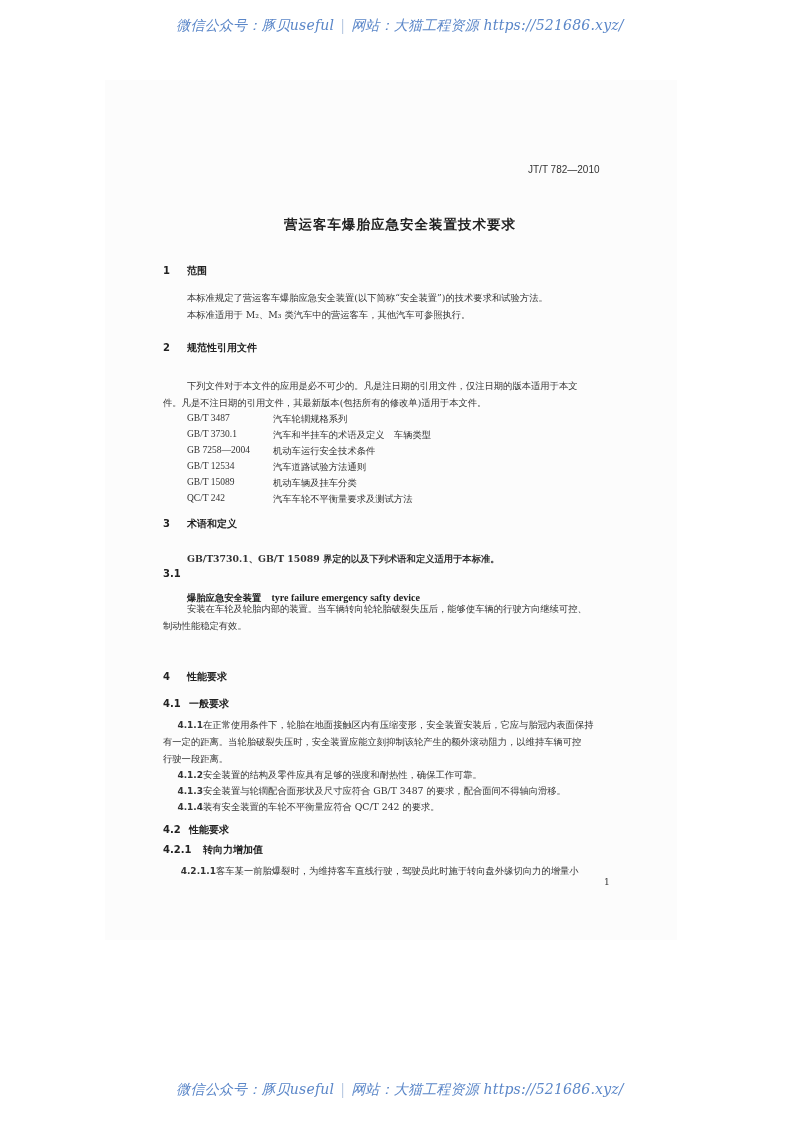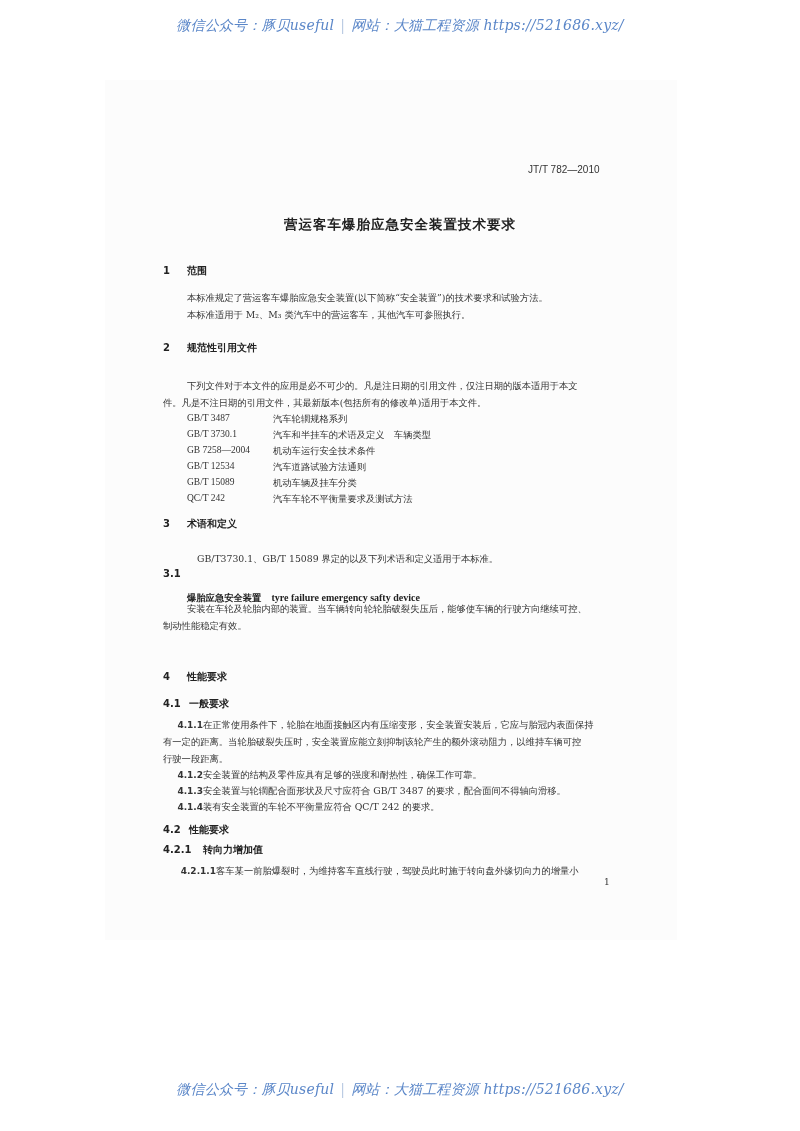--- a/index.html
+++ b/index.html
@@ -73,21 +73,21 @@
   <div class="ref-title" style="left:273px; top:461px;">汽车道路试验方法通则</div>
   <div class="ref-code" style="left:187px; top:477px;">GB/T 15089</div>
   <div class="ref-title" style="left:273px; top:477px;">机动车辆及挂车分类</div>
   <div class="ref-code" style="left:187px; top:493px;">QC/T 242</div>
   <div class="ref-title" style="left:273px; top:493px;">汽车车轮不平衡量要求及测试方法</div>
 </div>
 
 <div class="abs h" style="left:163px; top:517px;">
   <span class="num">3</span><span>术语和定义</span>
 </div>
-<div class="abs p" style="left:197px; top:553px;">GB/T3730.1、GB/T 15089 界定的以及下列术语和定义适用于本标准。</div>
+<div class="abs p" style="left:187px; top:553px;font-weight:bold;">GB/T3730.1、GB/T 15089 界定的以及下列术语和定义适用于本标准。</div>
 <div class="abs h" style="left:163px; top:568px;">3.1</div>
 <div class="abs" style="left:187px; top:586px;">
   <span class="term-zh">爆胎应急安全装置</span><span class="term-en">tyre failure emergency safty device</span>
 </div>
 <div class="abs p" style="left:187px; top:603px;">安装在车轮及轮胎内部的装置。当车辆转向轮轮胎破裂失压后，能够使车辆的行驶方向继续可控、</div>
 <div class="abs p" style="left:163px; top:620px;">制动性能稳定有效。</div>
 
 <div class="abs h" style="left:163px; top:670px;">
   <span class="num">4</span><span>性能要求</span>
 </div>

